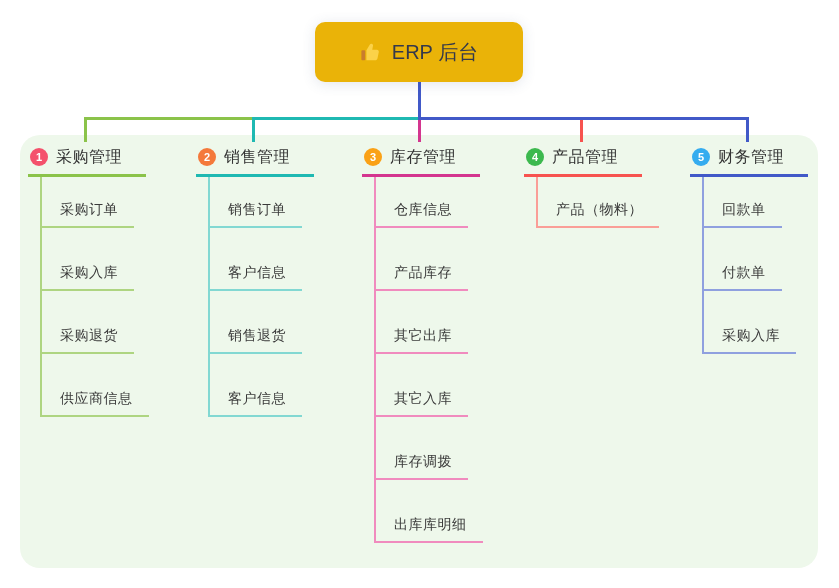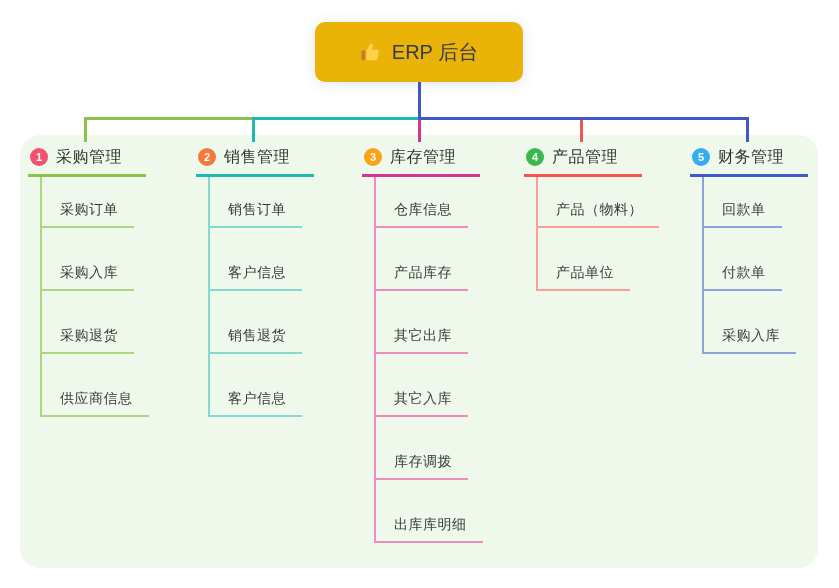--- a/index.html
+++ b/index.html
@@ -148,23 +148,20 @@
 
   <div class="branch" style="left: 524px; --main: #F7534F; --light: #FA9E97; --badge: #3CB94E;">
     <div class="b-header">
       <span class="badge">4</span>
       <span class="b-label">产品管理</span>
     </div>
     <div class="children">
       <div class="child-row">
           <span class="child-label">产品（物料）</span>
         </div>
-      <div class="child-row">
-          <span class="child-label">产品单位</span>
-        </div>
     </div>
   </div>
 
   <div class="branch" style="left: 690px; --main: #4159C8; --light: #8FA0DF; --badge: #35ACEF;">
     <div class="b-header">
       <span class="badge">5</span>
       <span class="b-label">财务管理</span>
     </div>
     <div class="children">
       <div class="child-row">

